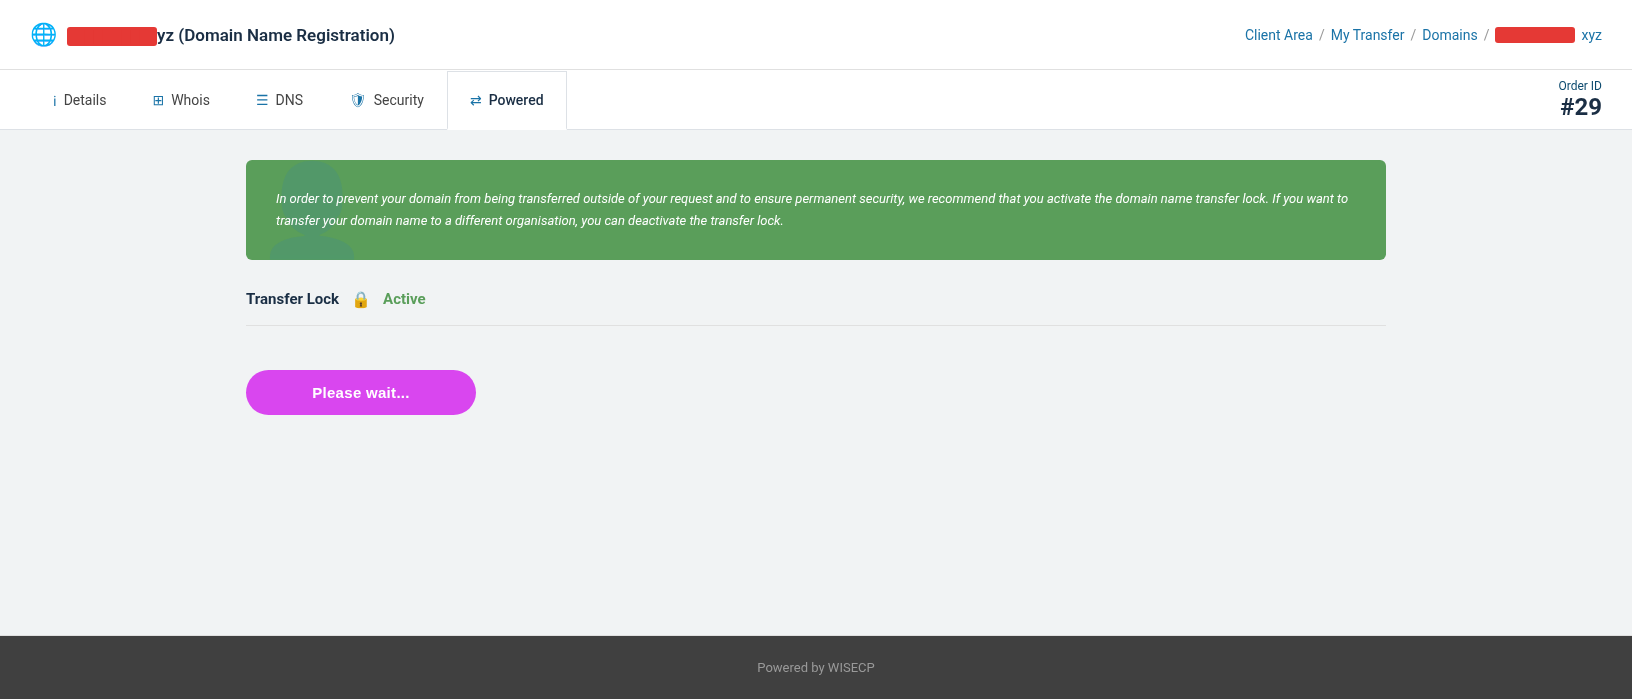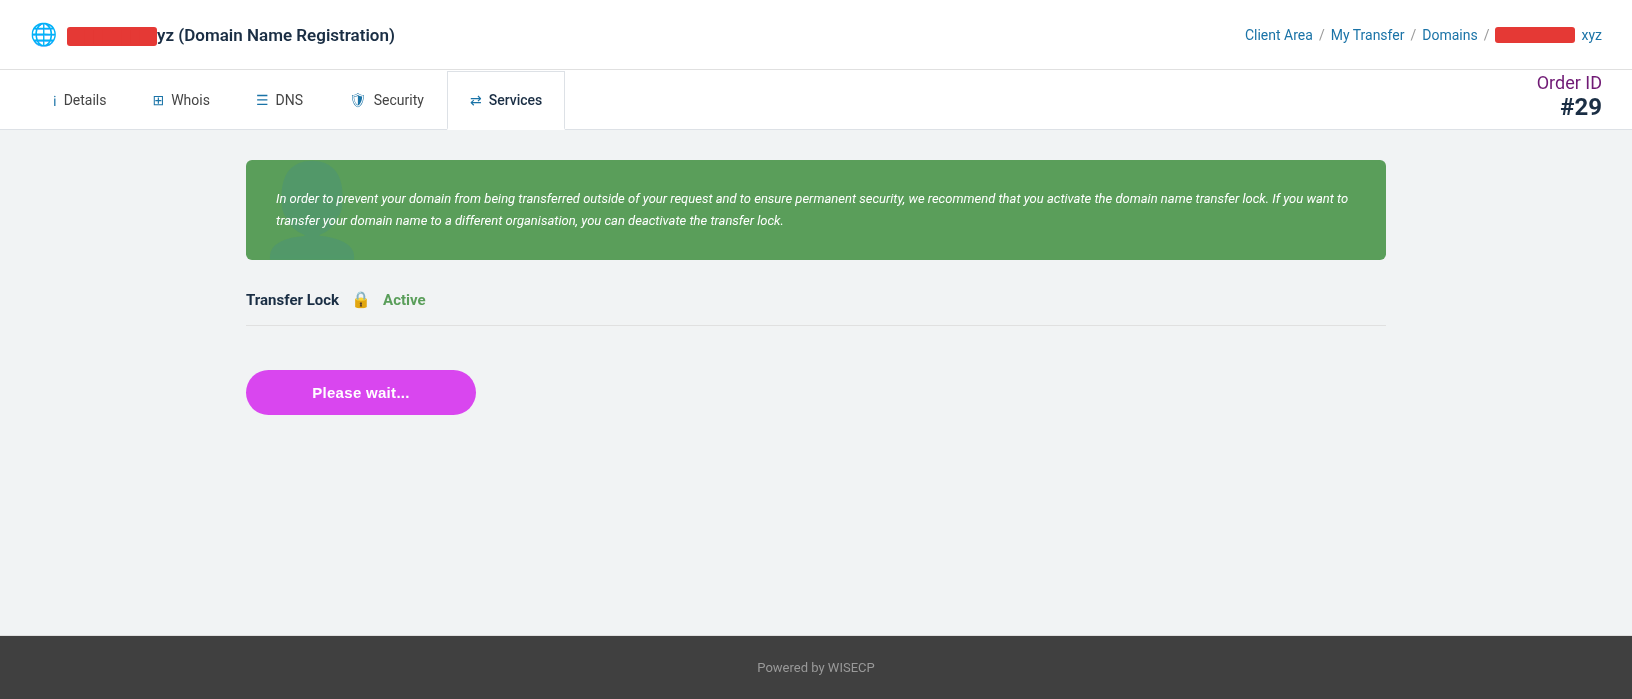--- a/index.html
+++ b/index.html
@@ -105,22 +105,22 @@
       z-index: 1;
     }
     .tab-icon { font-size: 14px; color: #1a73a7; }
     .tab.active .tab-icon { color: #1a73a7; }
 
     .order-id-section {
       text-align: right;
       padding-bottom: 8px;
     }
     .order-id-label {
-      font-size: 18px;
-      color: #701a75;
+      font-size: 12px;
+      color: #0c4a6e;
       text-align: center;
     }
     .order-id-value {
       font-size: 24px;
       font-weight: 700;
       color: #1a2e44;
     }
 
     
     .main-content {
@@ -155,21 +155,20 @@
       z-index: 1;
       font-style: italic;
     }
 
     
     .transfer-lock-section {
       margin-bottom: 20px;
     }
     .transfer-lock-row {
       display: flex;
-      align-items: center;
       gap: 12px;
       padding-bottom: 16px;
       border-bottom: 1px solid #e0e0e0;
     }
     .transfer-lock-label {
       font-size: 15px;
       font-weight: 700;
       color: #1a2e44;
     }
     .lock-icon {
@@ -245,21 +244,21 @@
     <div class="tab">
       <span class="tab-icon">☰</span>
       <span>DNS</span>
     </div>
     <div class="tab">
       <span class="tab-icon">🛡</span>
       <span>Security</span>
     </div>
     <div class="tab active">
       <span class="tab-icon">⇄</span>
-      <span>Services</span>
+      <span>Powered</span>
     </div>
   </div>
   <div class="order-id-section">
     <div class="order-id-label">Order ID</div>
     <div class="order-id-value">#29</div>
   </div>
 </div>
 
 <div class="main-content">
 

